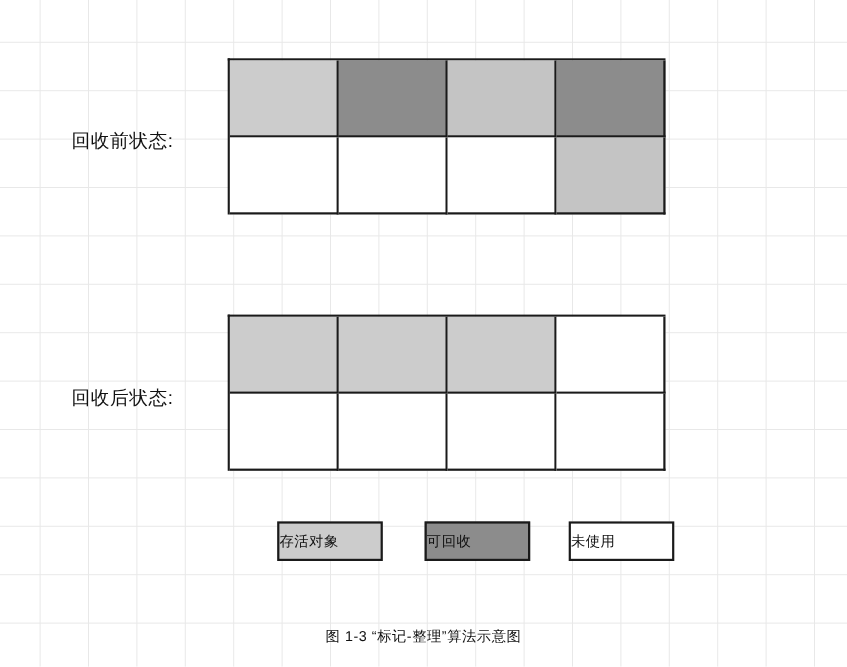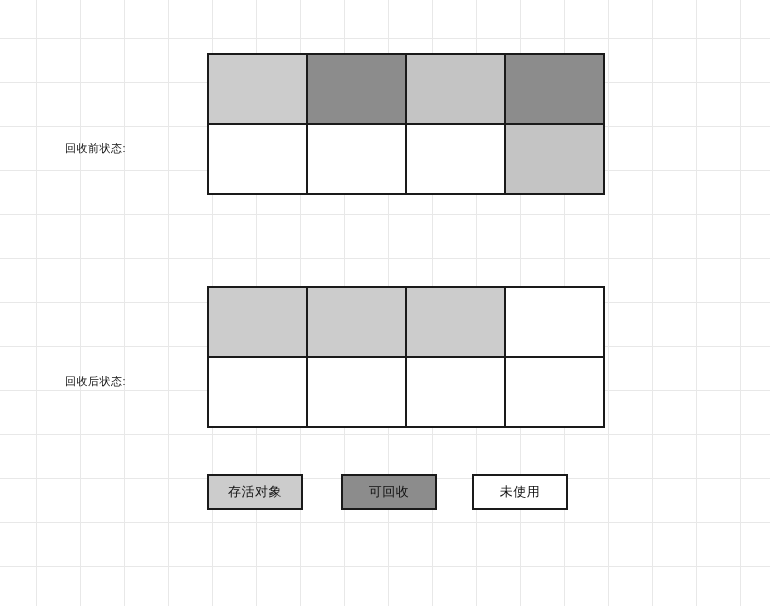--- a/index.html
+++ b/index.html
@@ -19,25 +19,24 @@
     height: 606px;
     background-color: #ffffff;
     background-image:
       linear-gradient(to right, #e8e8e8 1px, transparent 1px),
       linear-gradient(to bottom, #e8e8e8 1px, transparent 1px);
     background-size: 44px 44px;
     background-position: -8px -6px;
   }
   .row-label {
     position: absolute;
-    font-size: 11px;
+    font-size: 17px;
     color: #111111;
     white-space: nowrap;
     letter-spacing: 0.5px;
-    margin-top: 24px;
   }
   .grid {
     position: absolute;
     display: grid;
     grid-template-columns: repeat(4, 99px);
     grid-template-rows: repeat(2, 70px);
     border-left: 2px solid #1a1a1a;
     border-top: 2px solid #1a1a1a;
     box-sizing: content-box;
   }
@@ -62,24 +61,25 @@
     height: 36px;
   }
   .legend-item {
     position: absolute;
     width: 96px;
     height: 36px;
     border: 2px solid #1a1a1a;
     box-sizing: border-box;
     display: flex;
     align-items: center;
-    justify-content: center;
+    justify-content: flex-start;
     font-size: 13px;
     color: #111111;
     letter-spacing: 0.5px;
+    margin-left: 45px;
   }
   #legend-live { left: 0px; }
   #legend-garbage { left: 134px; }
   #legend-free { left: 265px; }
   .caption {
     position: absolute;
     left: 0;
     top: 570px;
     width: 770px;
     text-align: center;
@@ -124,14 +124,15 @@
       <span>存活对象</span>
     </div>
     <div class="legend-item" id="legend-free" style="background-color: rgb(255, 255, 255);">
       <span>未使用</span>
     </div>
     <div class="legend-item" id="legend-garbage" style="background-color: rgb(140, 140, 140);">
       <span>可回收</span>
     </div>
   </div>
 
+  <div class="caption">图 1-3  “标记-整理”算法示意图</div>
 
 </div>
 
 </body></html>

